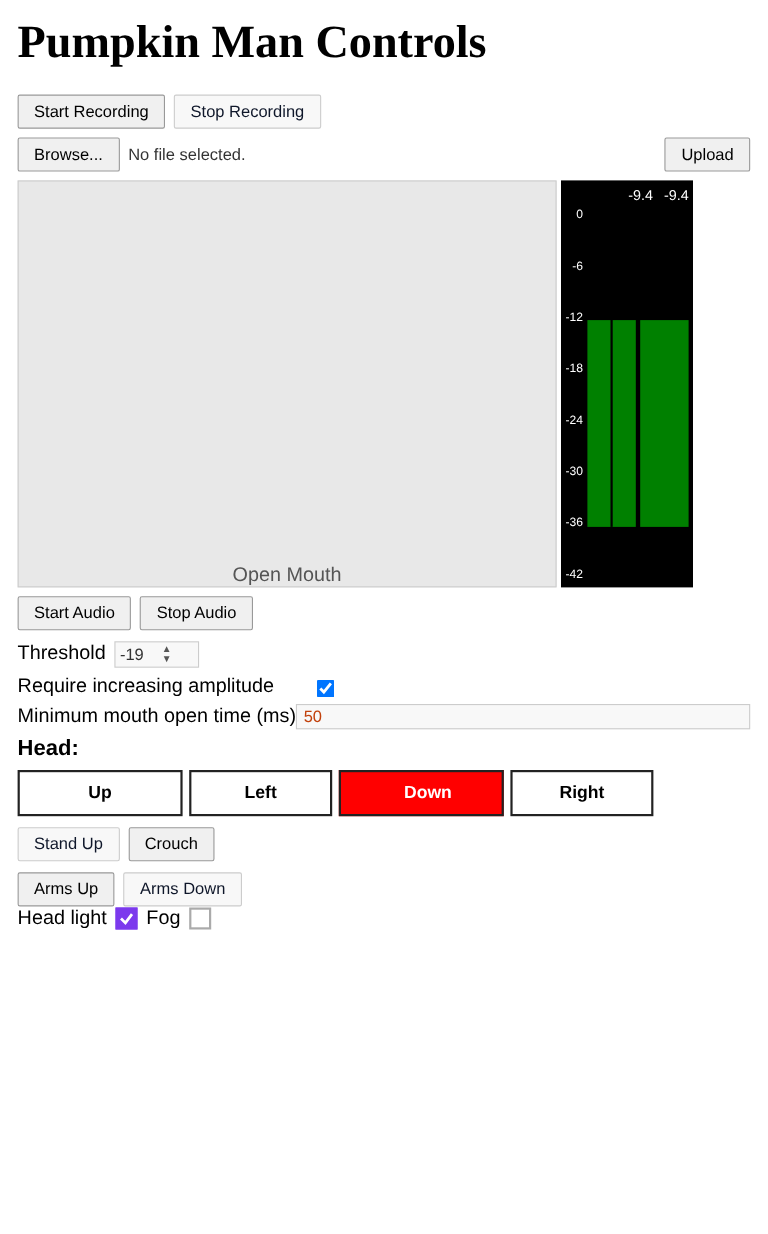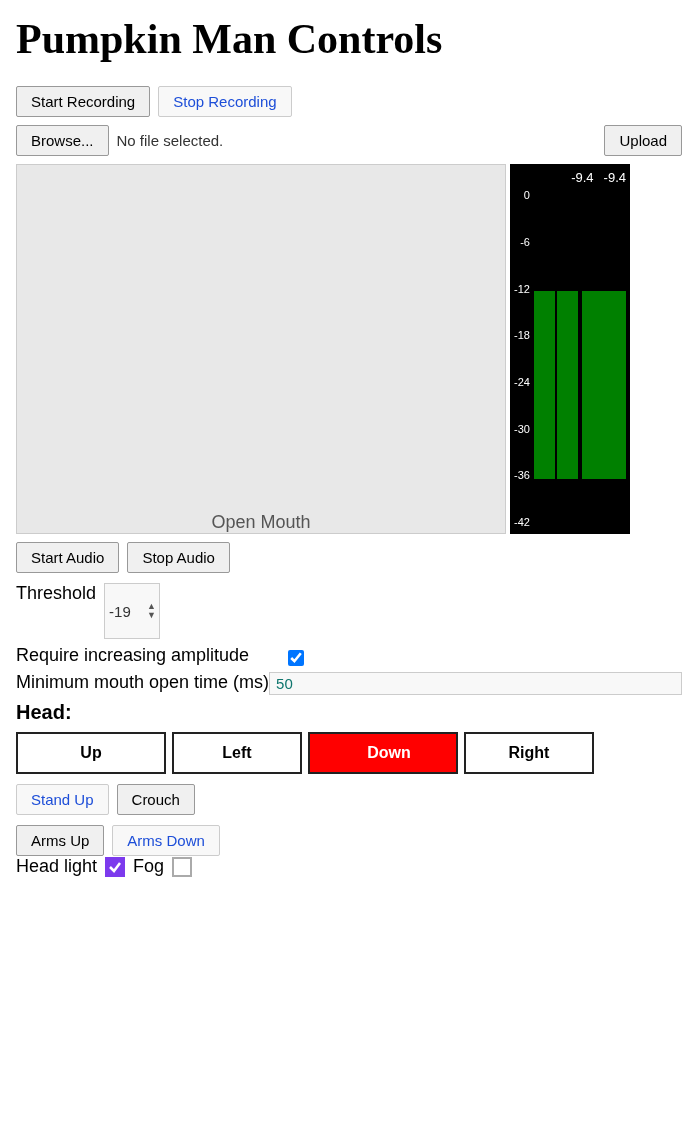--- a/index.html
+++ b/index.html
@@ -19,21 +19,21 @@
     }
     .btn {
       border: 1px solid #999;
       background: #f0f0f0;
       padding: 6px 14px;
       font-size: 15px;
       cursor: pointer;
       border-radius: 2px;
     }
     .btn:disabled, .btn.disabled {
-      color: #1d4ed8;
+      color: #0f172a;
       border-color: #ccc;
       background: #f8f8f8;
       cursor: default;
     }
     .recording-row {
       display: flex;
       gap: 8px;
       margin-bottom: 8px;
     }
     .file-row {
@@ -139,23 +139,23 @@
       display: flex;
       align-items: flex-start;
       margin-bottom: 6px;
       font-size: 18px;
     }
     .spinner-input {
       display: flex;
       align-items: center;
       border: 1px solid #ccc;
       background: #f8f8f8;
-      padding: 18px 4px;
+      padding: 2px 4px;
       margin-left: 8px;
-      width: 56px;
+      width: 77px;
     }
     .spinner-input input {
       border: none;
       background: transparent;
       width: 40px;
       font-size: 15px;
       color: #333;
     }
     .spinner-arrows {
       display: flex;
@@ -179,21 +179,21 @@
       margin-left: 8px;
       width: 16px;
       height: 16px;
     }
     .text-input-full {
       border: 1px solid #ccc;
       background: #f8f8f8;
       font-size: 15px;
       padding: 2px 6px;
       flex: 1;
-      color: #0f766e;
+      color: #c2410c;
     }
     .head-label {
       font-size: 20px;
       font-weight: bold;
       margin-bottom: 8px;
     }
     .head-controls {
       display: flex;
       align-items: center;
       gap: 6px;

